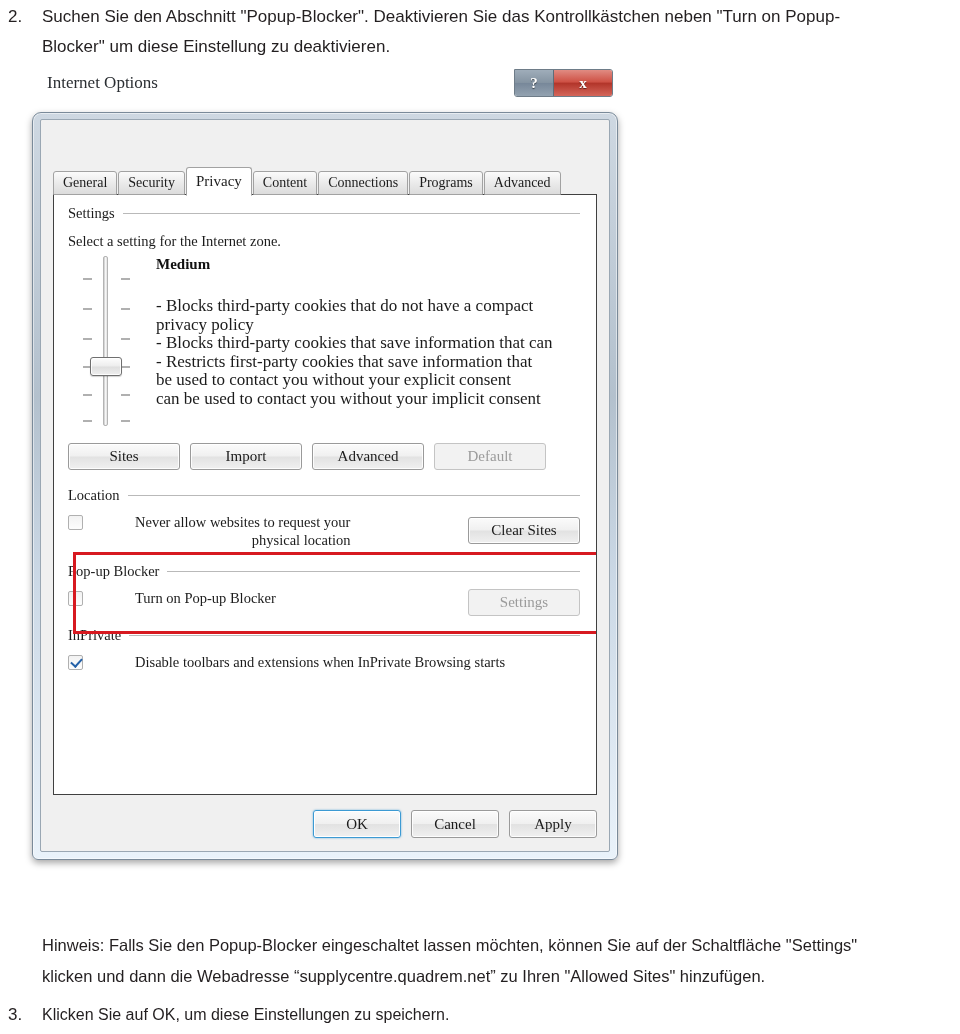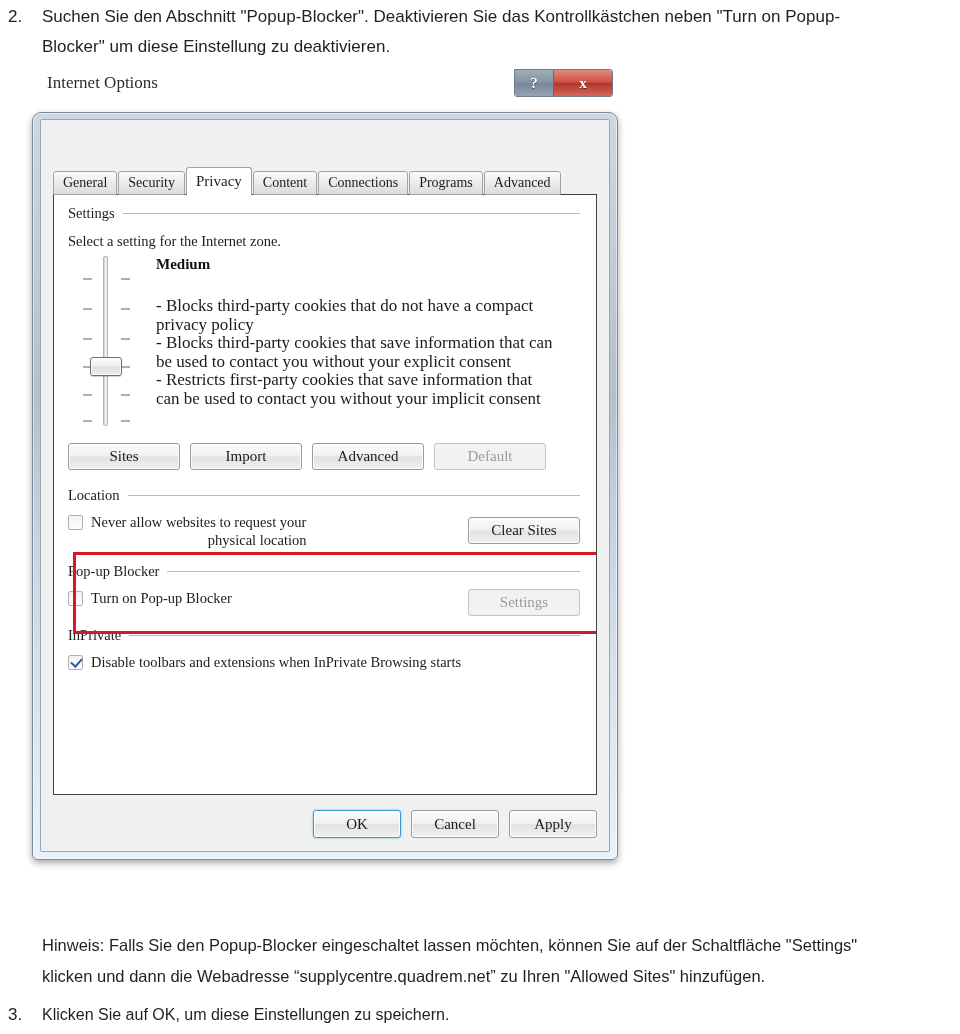--- a/index.html
+++ b/index.html
@@ -201,21 +201,21 @@
     white-space: nowrap;
   }
   .w7btn.disabled { color: #9b9b9b; border-color: #c4c4c4; background:#f2f2f2; box-shadow:none; }
   .w7btn.default {
     border: 1px solid #3c9ad3;
     box-shadow: inset 0 0 0 1px #ffffff, 0 0 2px rgba(60,154,211,.8);
   }
 
   
   #sec-location { left: 14px; top: 292px; right: 16px; text-align: right; }
-  .cb-row { display:flex; align-items:flex-start; margin-top: 9px; }
+  .cb-row { display:flex; align-items:flex-start; margin-top: 9px; gap: 44px; }
   .chk {
     flex: 0 0 15px;
     width: 15px; height: 15px; margin-top: 2px; margin-right: 8px;
     background: linear-gradient(to bottom,#f2f2f2,#fdfdfd);
     border: 1px solid #b0b0b0;
     border-radius: 2px;
     position: relative;
   }
   .chk.checked::after {
     content:"";
@@ -310,22 +310,22 @@
             <div class="tick r" style="top:164px"></div>
             <div class="slider-thumb" style="top:101px"></div>
           </div>
 
           <div class="zone-desc">
             <div class="zone-title">Medium</div>
             <div class="zone-lines">
               <div>- Blocks third-party cookies that do not have a compact</div>
               <div>privacy policy</div>
               <div>- Blocks third-party cookies that save information that can</div>
+              <div>- Restricts first-party cookies that save information that</div>
               <div>be used to contact you without your explicit consent</div>
-              <div>- Restricts first-party cookies that save information that</div>
               <div>can be used to contact you without your implicit consent</div>
             </div>
           </div>
         </div>
       </div>
 
       <div class="btnrow">
         <div class="w7btn">Sites</div>
         <div class="w7btn">Import</div>
         <div class="w7btn">Advanced</div>

